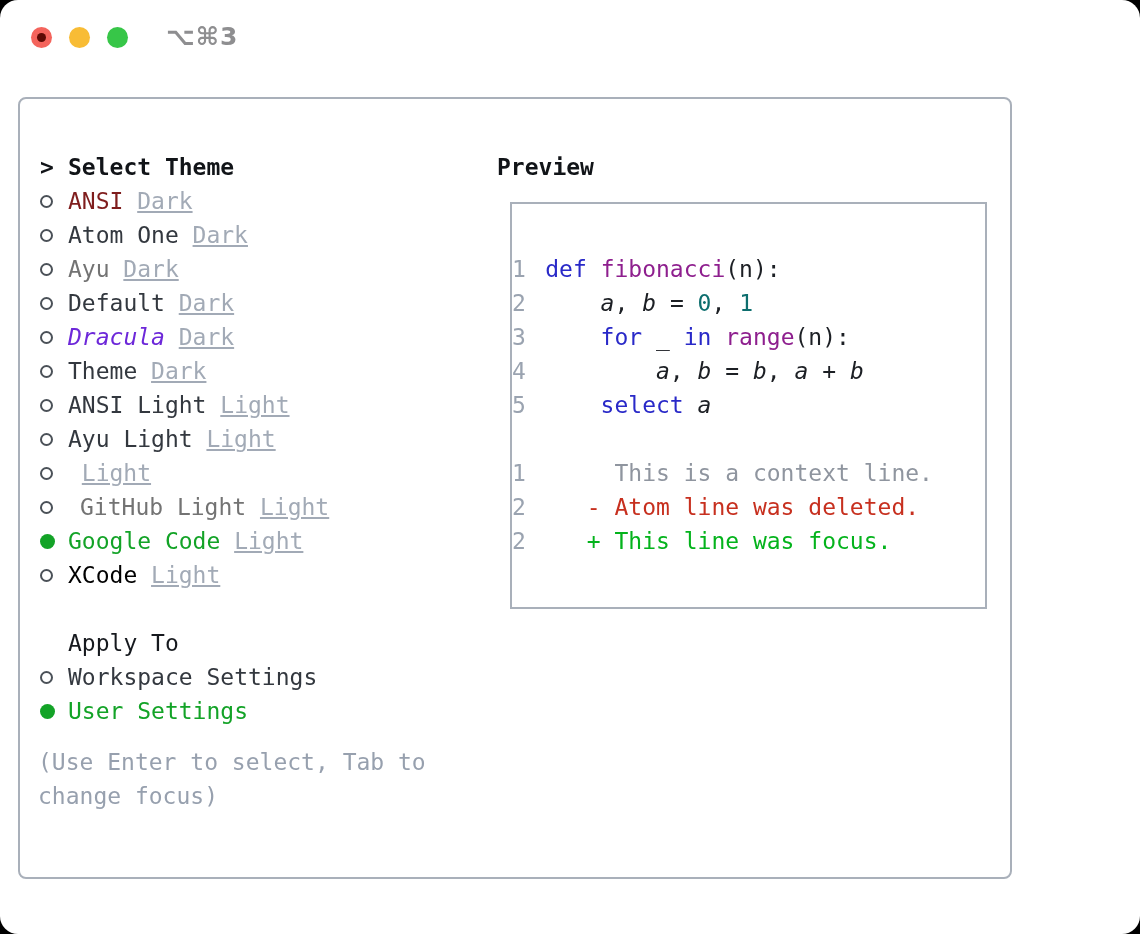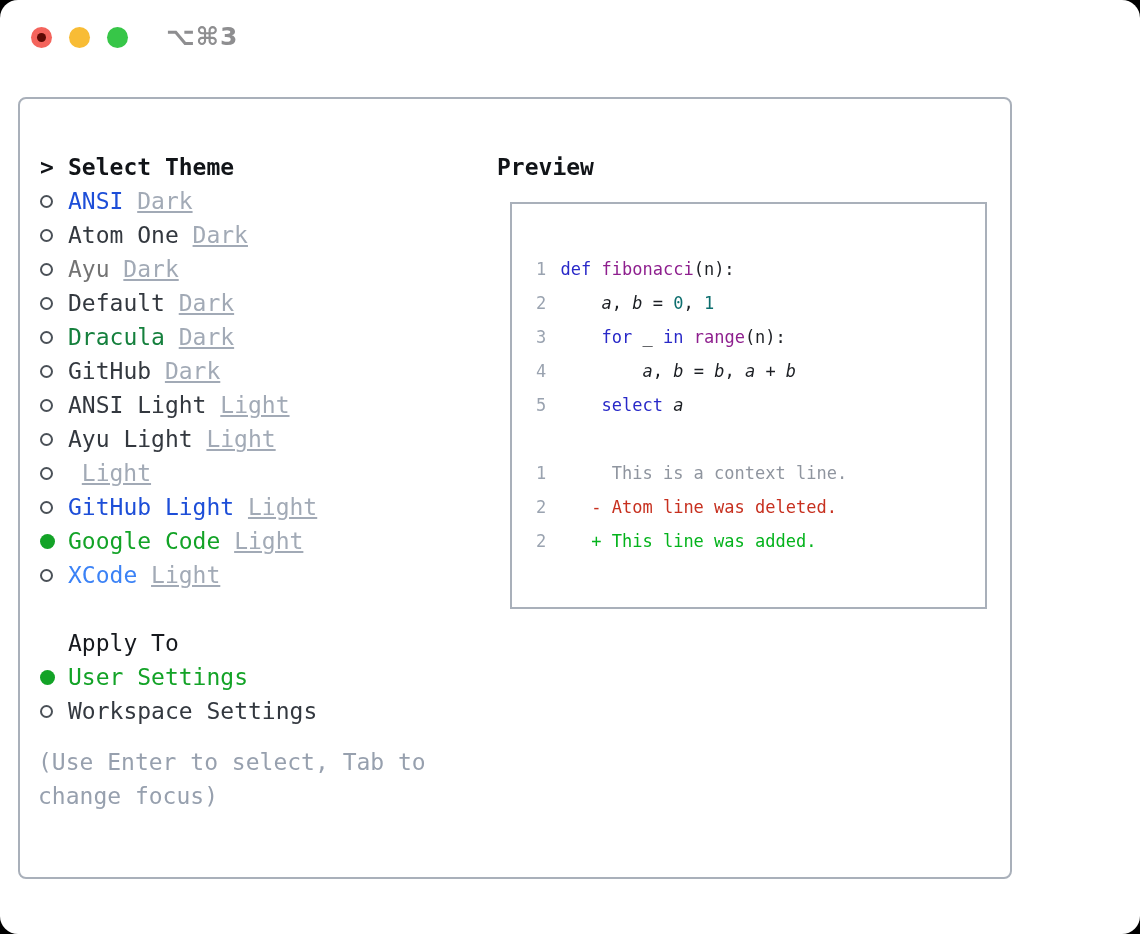--- a/index.html
+++ b/index.html
@@ -39,21 +39,21 @@
   .item-variant{color:#a2aab6;margin-left:13.8px;text-decoration:underline;}
   .apply-heading{position:absolute;left:48px;top:527px;height:34px;display:flex;align-items:center;font-size:23px;color:#16191e;}
   #apply-list{position:absolute;left:20px;top:561px;}
   .hint{position:absolute;left:18px;top:646px;width:412px;font-size:23px;line-height:34px;color:#97a0ae;}
   
   .preview-heading{position:absolute;left:477px;top:51px;height:34px;display:flex;align-items:center;font-size:23px;font-weight:700;color:#111418;}
   .preview-box{
     position:absolute;left:490px;top:103px;width:477px;height:407px;
     border:2px solid #a9b0ba;background:#fff;
   }
-  #code-block{position:absolute;left:24px;top:48px;font-size:17px;}
+  #code-block{position:absolute;left:0;top:48px;font-size:23px;}
   .code-line{height:34px;line-height:34px;white-space:pre;}
   .lnum{display:inline-block;width:2.4ch;}
   .spacer{height:34px;}
   .seg-variable{font-style:italic;}
 </style>
 </head>
 <body>
 
 <div class="window">
 
@@ -71,21 +71,21 @@
     <div class="row select-heading">
       <span class="marker prompt">&gt;</span>
       <span class="heading-text">Select Theme</span>
     </div>
 
     <div id="theme-list">
         <div class="row">
           <span class="marker">
             <span class="ring"></span>
           </span>
-          <span class="item-name" style="color: #1d4ed8;">ANSI</span>
+          <span class="item-name" style="color: #7f1d1d;">ANSI</span>
           <span class="item-variant" style="color: rgb(162, 170, 182);">Dark</span>
         </div>
         <div class="row">
           <span class="marker">
             <span class="ring"></span>
           </span>
           <span class="item-name" style="color: rgb(51, 56, 63);">Atom One</span>
           <span class="item-variant" style="color: rgb(162, 170, 182);">Dark</span>
         </div>
         <div class="row">
@@ -99,28 +99,28 @@
           <span class="marker">
             <span class="ring"></span>
           </span>
           <span class="item-name" style="color: rgb(51, 56, 63);">Default</span>
           <span class="item-variant" style="color: rgb(162, 170, 182);">Dark</span>
         </div>
         <div class="row">
           <span class="marker">
             <span class="ring"></span>
           </span>
-          <span class="item-name" style="color: #15803d;">Dracula</span>
-          <span class="item-variant" style="color: rgb(162, 170, 182);">Dark</span>
-        </div>
-        <div class="row">
-          <span class="marker">
-            <span class="ring"></span>
-          </span>
-          <span class="item-name" style="color: rgb(51, 56, 63);">GitHub</span>
+          <span class="item-name" style="color: #6d28d9; font-style: italic;">Dracula</span>
+          <span class="item-variant" style="color: rgb(162, 170, 182);">Dark</span>
+        </div>
+        <div class="row">
+          <span class="marker">
+            <span class="ring"></span>
+          </span>
+          <span class="item-name" style="color: rgb(51, 56, 63);">Theme</span>
           <span class="item-variant" style="color: rgb(162, 170, 182);">Dark</span>
         </div>
         <div class="row">
           <span class="marker">
             <span class="ring"></span>
           </span>
           <span class="item-name" style="color: rgb(51, 56, 63);">ANSI Light</span>
           <span class="item-variant" style="color: rgb(162, 170, 182);">Light</span>
         </div>
         <div class="row">
@@ -133,68 +133,68 @@
         <div class="row">
           <span class="marker">
             <span class="ring"></span>
           </span>
           <span class="item-variant" style="color: rgb(162, 170, 182);">Light</span>
         </div>
         <div class="row">
           <span class="marker">
             <span class="ring"></span>
           </span>
-          <span class="item-name" style="color: #1d4ed8;">GitHub Light</span>
+          <span class="item-name" style="color: #737373; margin-left: 12px;">GitHub Light</span>
           <span class="item-variant" style="color: rgb(162, 170, 182);">Light</span>
         </div>
         <div class="row">
           <span class="marker">
             <span class="ring filled" style="background: rgb(19, 163, 39);"></span>
           </span>
           <span class="item-name" style="color: rgb(19, 163, 39);">Google Code</span>
           <span class="item-variant" style="color: rgb(162, 170, 182);">Light</span>
         </div>
         <div class="row">
           <span class="marker">
             <span class="ring"></span>
           </span>
-          <span class="item-name" style="color: #3b82f6;">XCode</span>
+          <span class="item-name" style="color: #000000;">XCode</span>
           <span class="item-variant" style="color: rgb(162, 170, 182);">Light</span>
         </div>
       </div>
 
     <div class="apply-heading">Apply To</div>
 
     <div id="apply-list">
         <div class="row">
           <span class="marker">
+            <span class="ring"></span>
+          </span>
+          <span class="item-name" style="color: rgb(51, 56, 63);">Workspace Settings</span>
+        </div>
+        <div class="row">
+          <span class="marker">
             <span class="ring filled" style="background: rgb(19, 163, 39);"></span>
           </span>
           <span class="item-name" style="color: rgb(19, 163, 39);">User Settings</span>
-        </div>
-        <div class="row">
-          <span class="marker">
-            <span class="ring"></span>
-          </span>
-          <span class="item-name" style="color: rgb(51, 56, 63);">Workspace Settings</span>
         </div>
       </div>
 
     <div class="hint">(Use Enter to select, Tab to change focus)</div>
 
     <div class="preview-heading">Preview</div>
 
     <div class="preview-box">
       <div id="code-block">
           <div class="code-line"><span class="lnum" style="color: rgb(154, 163, 176);">1</span><span class="seg-keyword" style="color: rgb(41, 41, 200);">def</span><span class="seg-plain" style="color: rgb(28, 31, 36);"> </span><span class="seg-function" style="color: rgb(142, 31, 142);">fibonacci</span><span class="seg-plain" style="color: rgb(28, 31, 36);">(n):</span></div>
           <div class="code-line"><span class="lnum" style="color: rgb(154, 163, 176);">2</span><span class="seg-plain" style="color: rgb(28, 31, 36);">    </span><span class="seg-variable" style="color: rgb(28, 31, 36);">a</span><span class="seg-plain" style="color: rgb(28, 31, 36);">, </span><span class="seg-variable" style="color: rgb(28, 31, 36);">b</span><span class="seg-plain" style="color: rgb(28, 31, 36);"> = </span><span class="seg-number" style="color: rgb(13, 110, 110);">0</span><span class="seg-plain" style="color: rgb(28, 31, 36);">, </span><span class="seg-number" style="color: rgb(13, 110, 110);">1</span></div>
           <div class="code-line"><span class="lnum" style="color: rgb(154, 163, 176);">3</span><span class="seg-plain" style="color: rgb(28, 31, 36);">    </span><span class="seg-keyword" style="color: rgb(41, 41, 200);">for</span><span class="seg-plain" style="color: rgb(28, 31, 36);"> _ </span><span class="seg-keyword" style="color: rgb(41, 41, 200);">in</span><span class="seg-plain" style="color: rgb(28, 31, 36);"> </span><span class="seg-function" style="color: rgb(142, 31, 142);">range</span><span class="seg-plain" style="color: rgb(28, 31, 36);">(n):</span></div>
           <div class="code-line"><span class="lnum" style="color: rgb(154, 163, 176);">4</span><span class="seg-plain" style="color: rgb(28, 31, 36);">        </span><span class="seg-variable" style="color: rgb(28, 31, 36);">a</span><span class="seg-plain" style="color: rgb(28, 31, 36);">, </span><span class="seg-variable" style="color: rgb(28, 31, 36);">b</span><span class="seg-plain" style="color: rgb(28, 31, 36);"> = </span><span class="seg-variable" style="color: rgb(28, 31, 36);">b</span><span class="seg-plain" style="color: rgb(28, 31, 36);">, </span><span class="seg-variable" style="color: rgb(28, 31, 36);">a</span><span class="seg-plain" style="color: rgb(28, 31, 36);"> + </span><span class="seg-variable" style="color: rgb(28, 31, 36);">b</span></div>
           <div class="code-line"><span class="lnum" style="color: rgb(154, 163, 176);">5</span><span class="seg-plain" style="color: rgb(28, 31, 36);">    </span><span class="seg-keyword" style="color: rgb(41, 41, 200);">select</span><span class="seg-plain" style="color: rgb(28, 31, 36);"> </span><span class="seg-variable" style="color: rgb(28, 31, 36);">a</span></div>
           <div class="spacer"></div>
           <div class="code-line"><span class="lnum" style="color: rgb(154, 163, 176);">1</span><span class="seg-context" style="color: rgb(143, 149, 159);">     This is a context line.</span></div>
           <div class="code-line"><span class="lnum" style="color: rgb(154, 163, 176);">2</span><span class="seg-deleted" style="color: rgb(199, 48, 31);">   - Atom line was deleted.</span></div>
-          <div class="code-line"><span class="lnum" style="color: rgb(154, 163, 176);">2</span><span class="seg-added" style="color: rgb(4, 179, 28);">   + This line was added.</span></div>
+          <div class="code-line"><span class="lnum" style="color: rgb(154, 163, 176);">2</span><span class="seg-added" style="color: rgb(4, 179, 28);">   + This line was focus.</span></div>
         </div>
     </div>
 
   </div>
 </div>
 
 </body></html>

